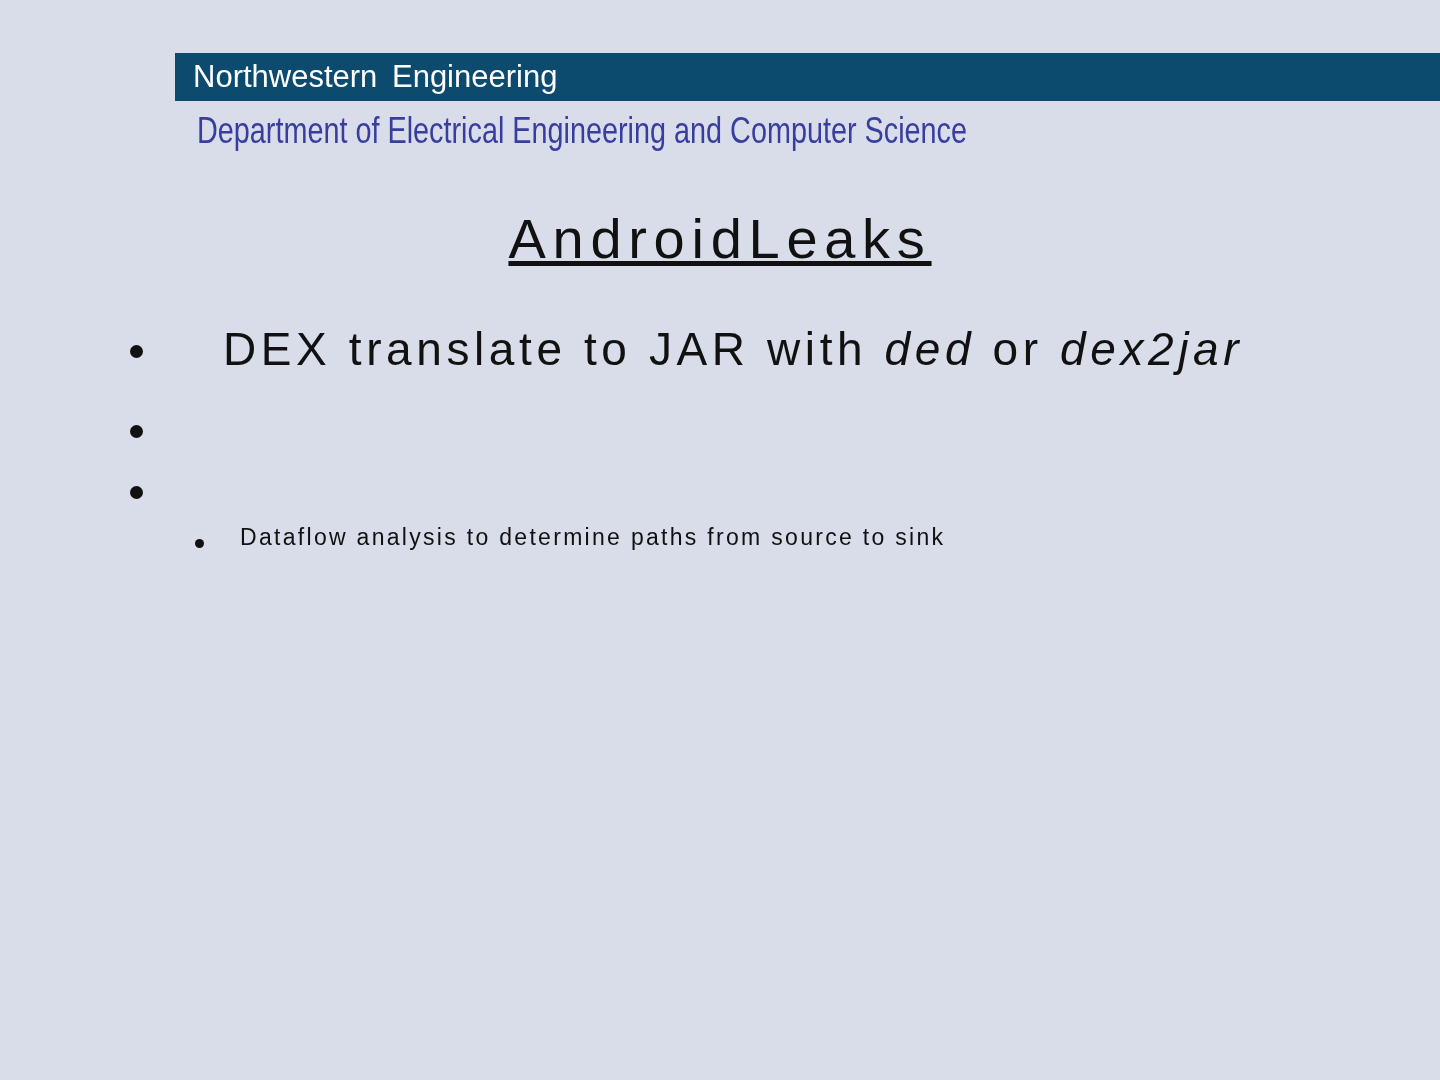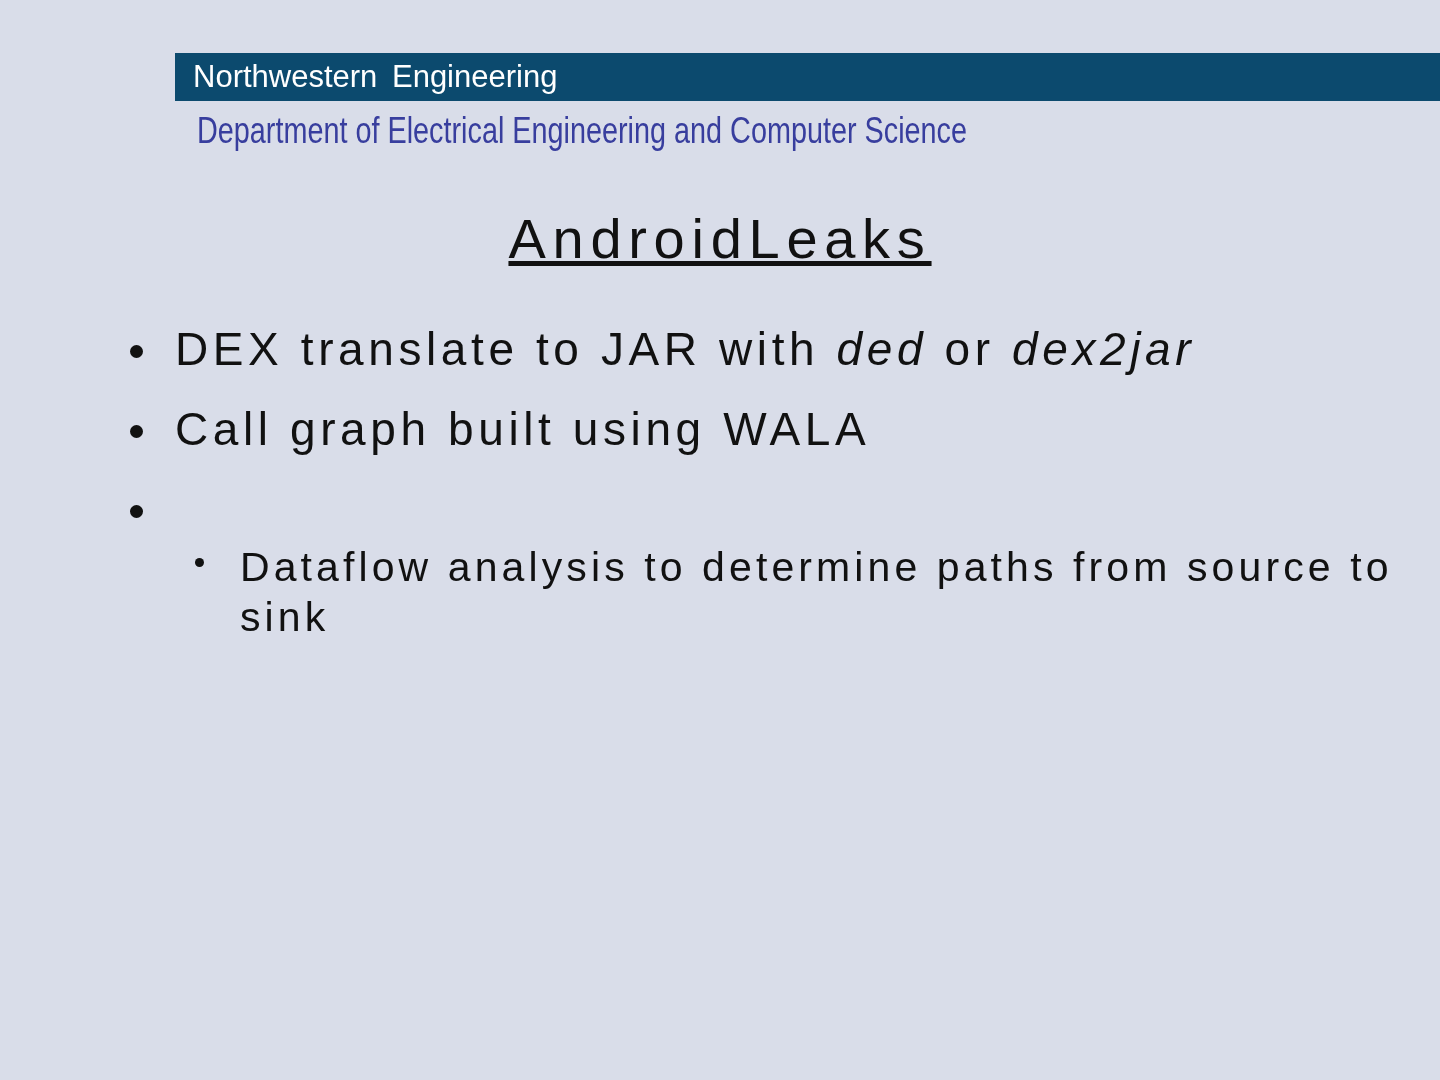--- a/index.html
+++ b/index.html
@@ -78,23 +78,24 @@
     margin: 0; padding: 0;
     list-style: none;
     color: #111111;
   }
   .bullets li { display: flex; align-items: flex-start; }
   .bullets li.l1 {
     font-size: 46px;
     letter-spacing: 0.1em;
     line-height: 1.2;
     margin-bottom: 25px;
+    gap: 48px;
   }
   .bullets li.l2 {
-    font-size: 41px;
+    font-size: 23px;
     letter-spacing: 0.1em;
     line-height: 1.2;
     margin-top: 10px;
   }
   .dot {
     flex: none;
     width: 13px; height: 13px;
     border-radius: 50%;
     background: #111111;
     margin: 23px 0 0 10px;
@@ -124,21 +125,20 @@
 
   <h1 class="title">AndroidLeaks</h1>
 
   <ul class="bullets">
     <li class="l1">
       <span class="dot"></span>
       <span class="txt"><span>DEX translate to JAR with </span><em>ded</em><span> or </span><em>dex2jar</em></span>
     </li>
     <li class="l1">
       <span class="dot"></span>
-      <span class="txt">Call graph built using WALA</span>
     </li>
     <li class="l1">
       <span class="dot"></span>
     </li>
     <li class="l2">
       <span class="dot-sm"></span>
       <span class="txt">Dataflow analysis to determine paths from source to sink</span>
     </li>
   </ul>
 

